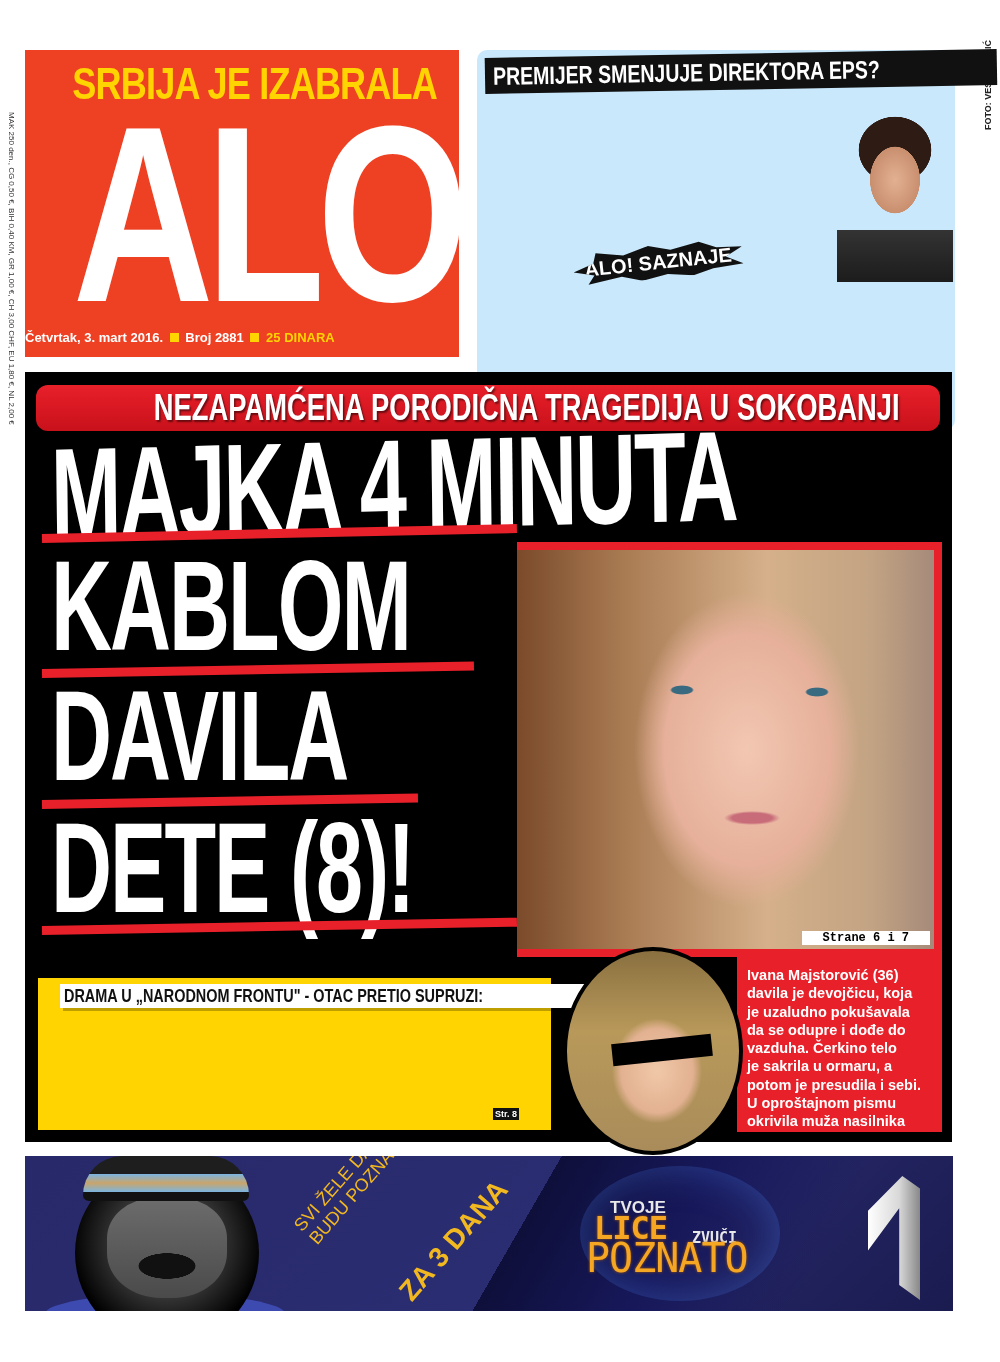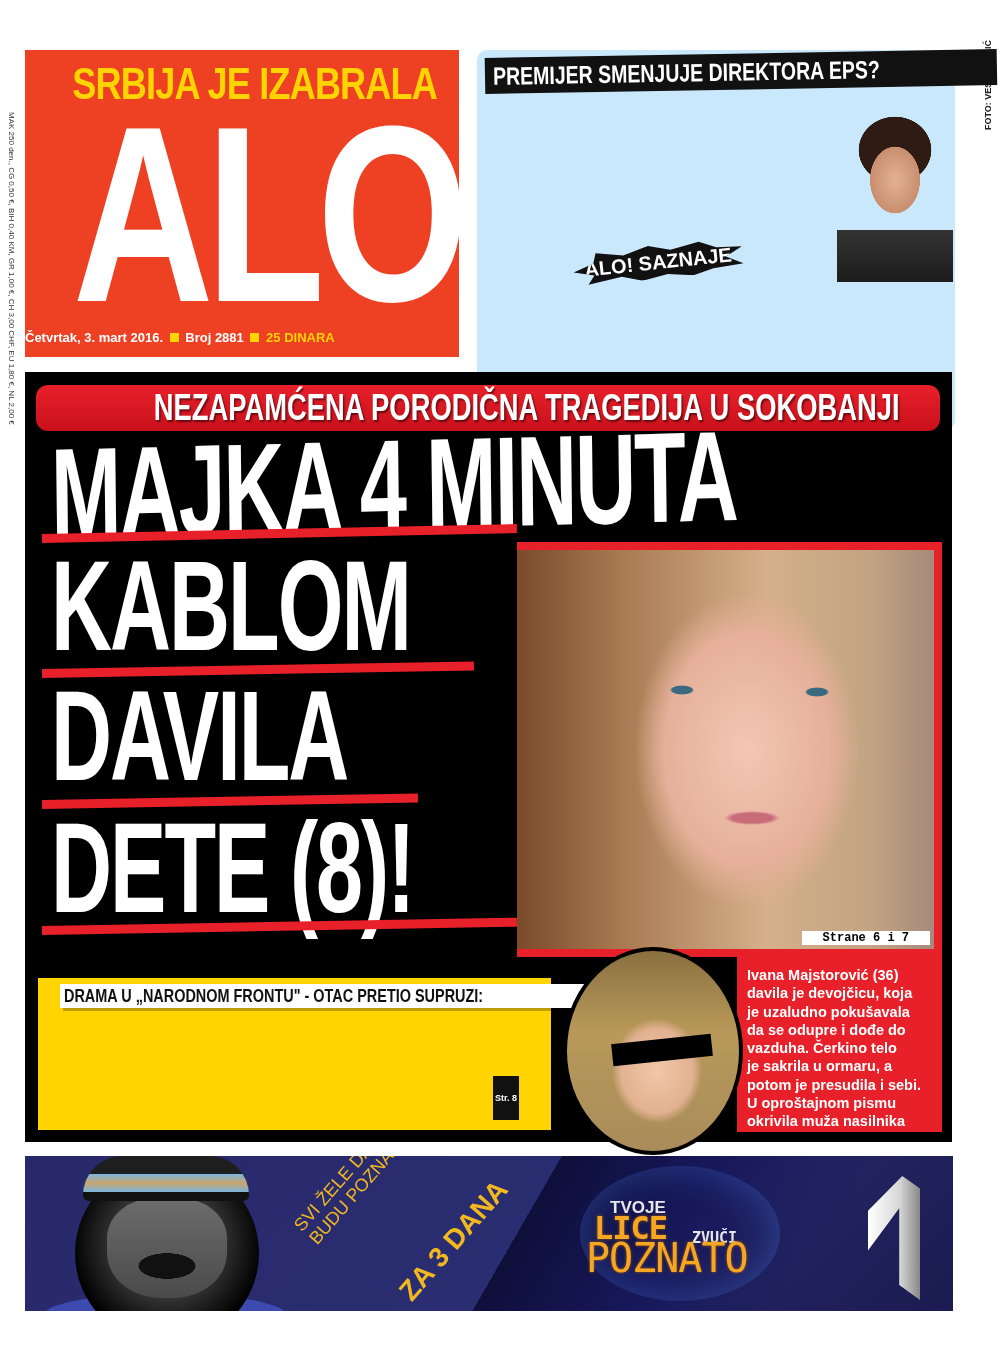--- a/index.html
+++ b/index.html
@@ -123,21 +123,21 @@
     box-shadow: 3px 3px 0 rgba(0,0,0,0.25); font-family: "Liberation Sans", sans-serif;
   }
   .sidebar-story .kicker2 span { display: inline-block; transform: scaleX(0.76); transform-origin: left center; }
   .sidebar-story .head2 {
     position: absolute; left: 8px; top: 34px; color: #111; font-weight: 900; font-size: 60px; line-height: 56px;
     font-family: "Liberation Sans", sans-serif; letter-spacing: -1px;
   }
   .sidebar-story .head2 div { transform: scaleX(0.7); transform-origin: left center; white-space: nowrap; }
   .sidebar-story .ref2 {
     position: absolute; right: 32px; bottom: 10px; background: #111; color: #fff;
-    font-size: 9px; font-weight: 700; padding: 16px 2px; line-height: 12px;
+    font-size: 9px; font-weight: 700; padding: 0 2px; line-height: 12px;
     font-family: "Liberation Sans", sans-serif;
   }
   .main .child-photo {
     position: absolute; left: 538px; top: 575px; width: 180px; height: 208px; border-radius: 50%;
     border: 4px solid #000; overflow: hidden;
     background:
       radial-gradient(ellipse 60px 70px at 90px 120px, #f0c8a8 0%, #e2b191 60%, transparent 75%),
       linear-gradient(#8a7040, #b8995a 40%, #a98c5a 100%);
   }
   .child-photo .censor {

